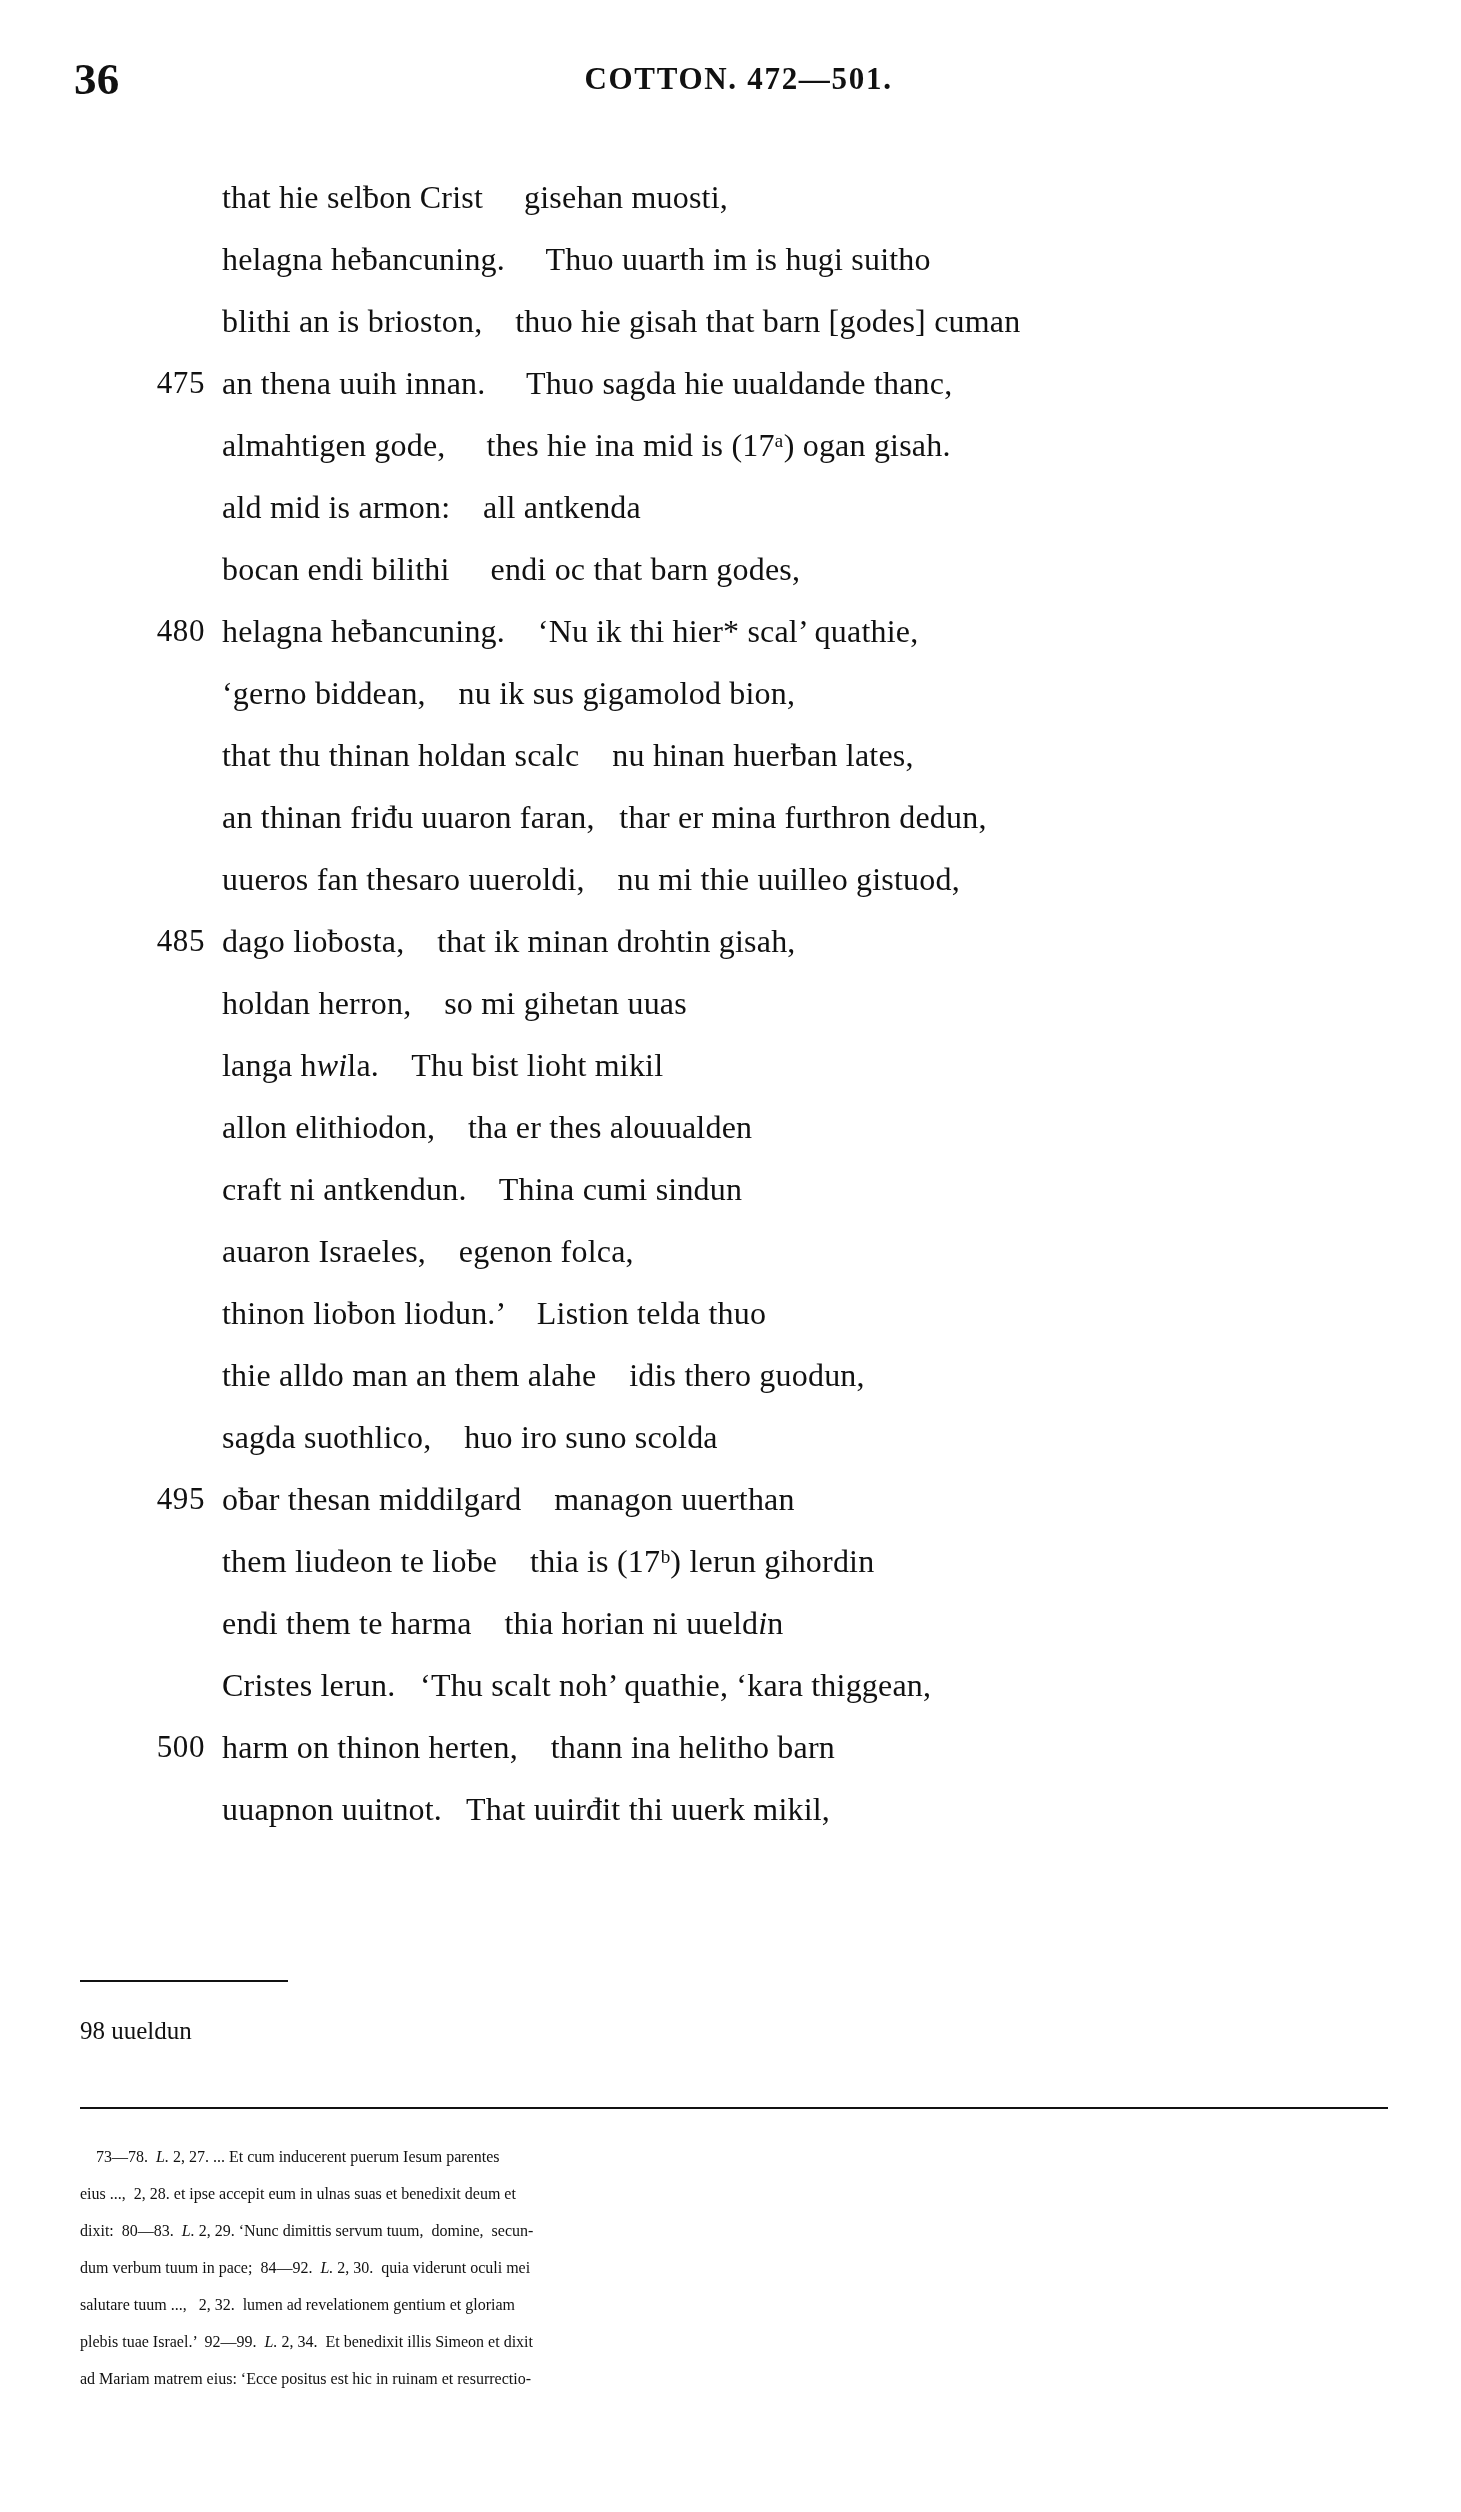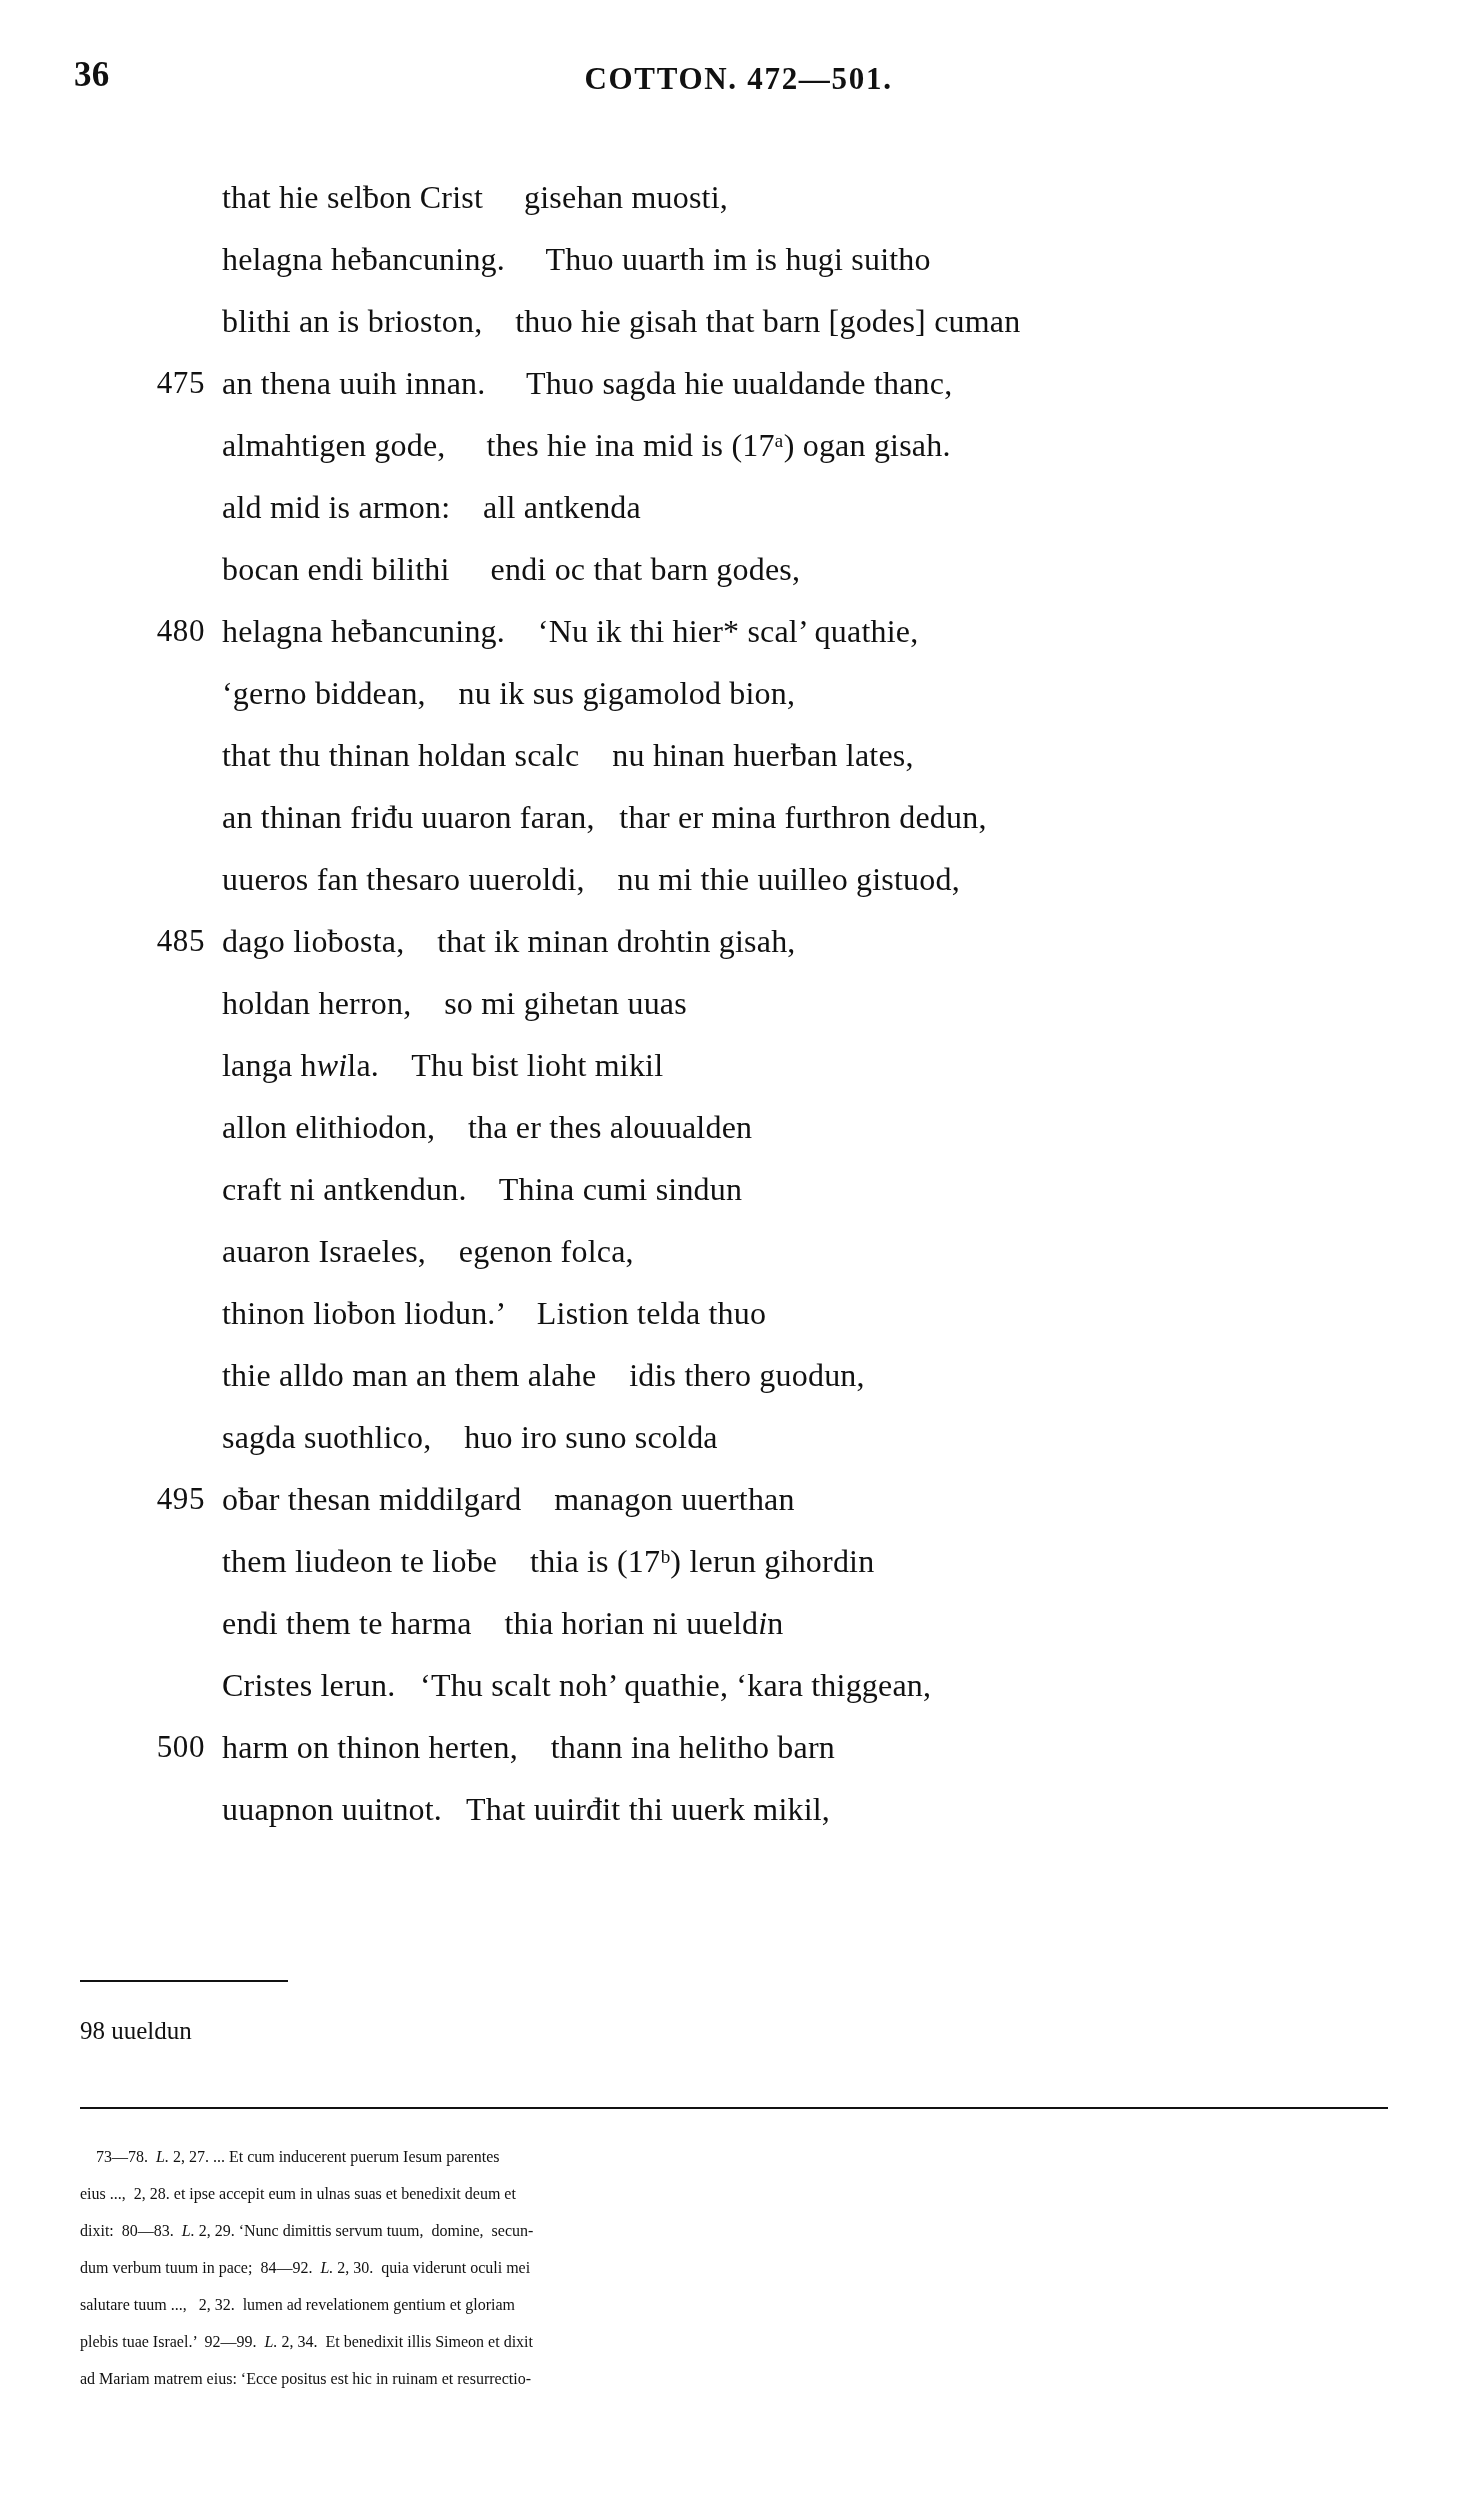--- a/index.html
+++ b/index.html
@@ -28,21 +28,21 @@
     position: absolute;
     top: 57px;
     left: 0;
     width: 1462px;
     height: 51px;
   }
   .folio {
     position: absolute;
     left: 74px;
     top: 0;
-    font-size: 35px;
+    font-size: 45px;
     font-weight: bold;
     letter-spacing: 0.3px;
     line-height: 1;
   }
   .runhead {
     position: absolute;
     left: 0;
     top: 5.7px;
     width: 1462px;
     text-align: center;

